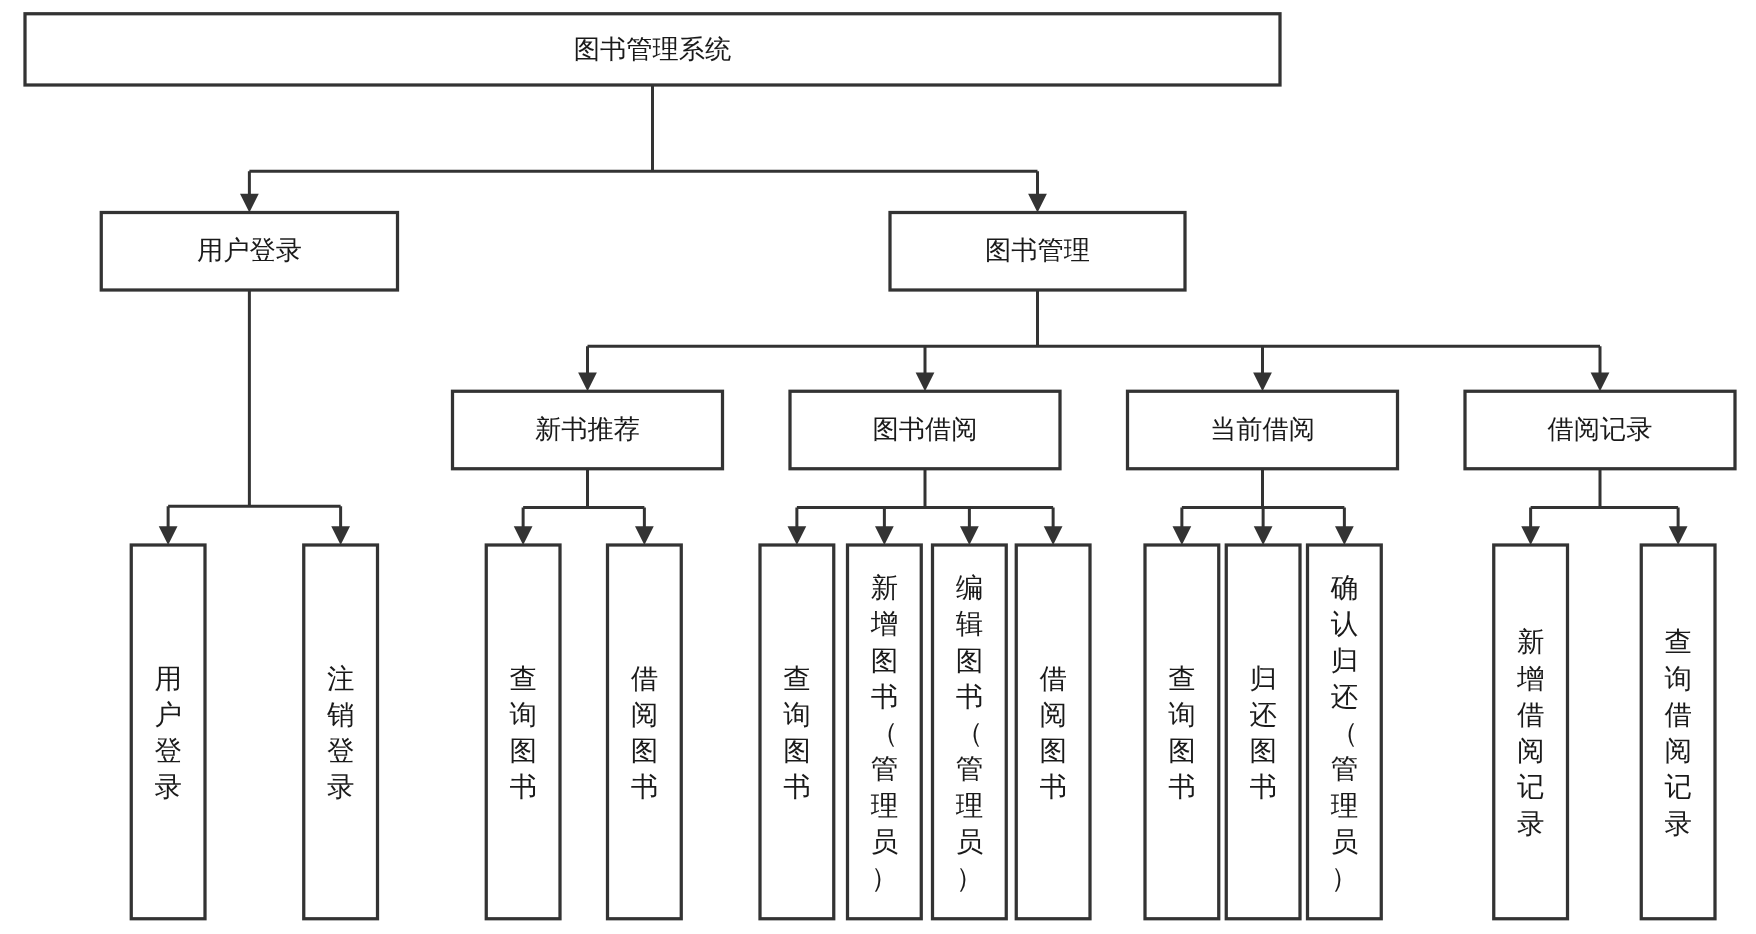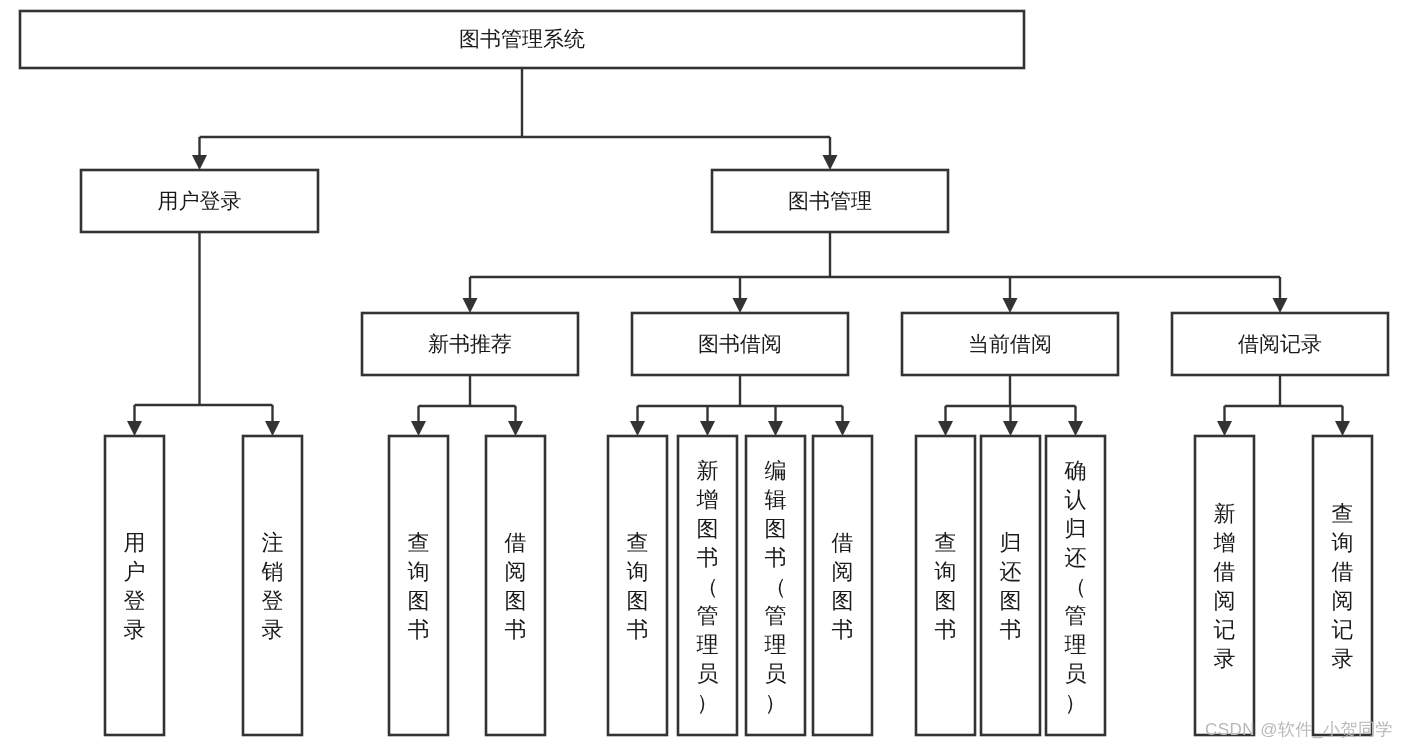--- a/index.html
+++ b/index.html
@@ -201,14 +201,13 @@
           <rect x="1195" y="436" width="59" height="299" class="node-rect"></rect>
           <text x="1224.5" y="0" class="node-label-v"><tspan x="1224.5" y="521.12">新</tspan><tspan x="1224.5" y="550.12">增</tspan><tspan x="1224.5" y="579.12">借</tspan><tspan x="1224.5" y="608.12">阅</tspan><tspan x="1224.5" y="637.12">记</tspan><tspan x="1224.5" y="666.12">录</tspan></text>
         </g>
         <g>
           <rect x="1313" y="436" width="59" height="299" class="node-rect"></rect>
           <text x="1342.5" y="0" class="node-label-v"><tspan x="1342.5" y="521.12">查</tspan><tspan x="1342.5" y="550.12">询</tspan><tspan x="1342.5" y="579.12">借</tspan><tspan x="1342.5" y="608.12">阅</tspan><tspan x="1342.5" y="637.12">记</tspan><tspan x="1342.5" y="666.12">录</tspan></text>
         </g>
       </g>
   </svg>
 
-  <div class="watermark">CSDN @软件_小贺同学</div>
 </div>
 
 </body></html>

